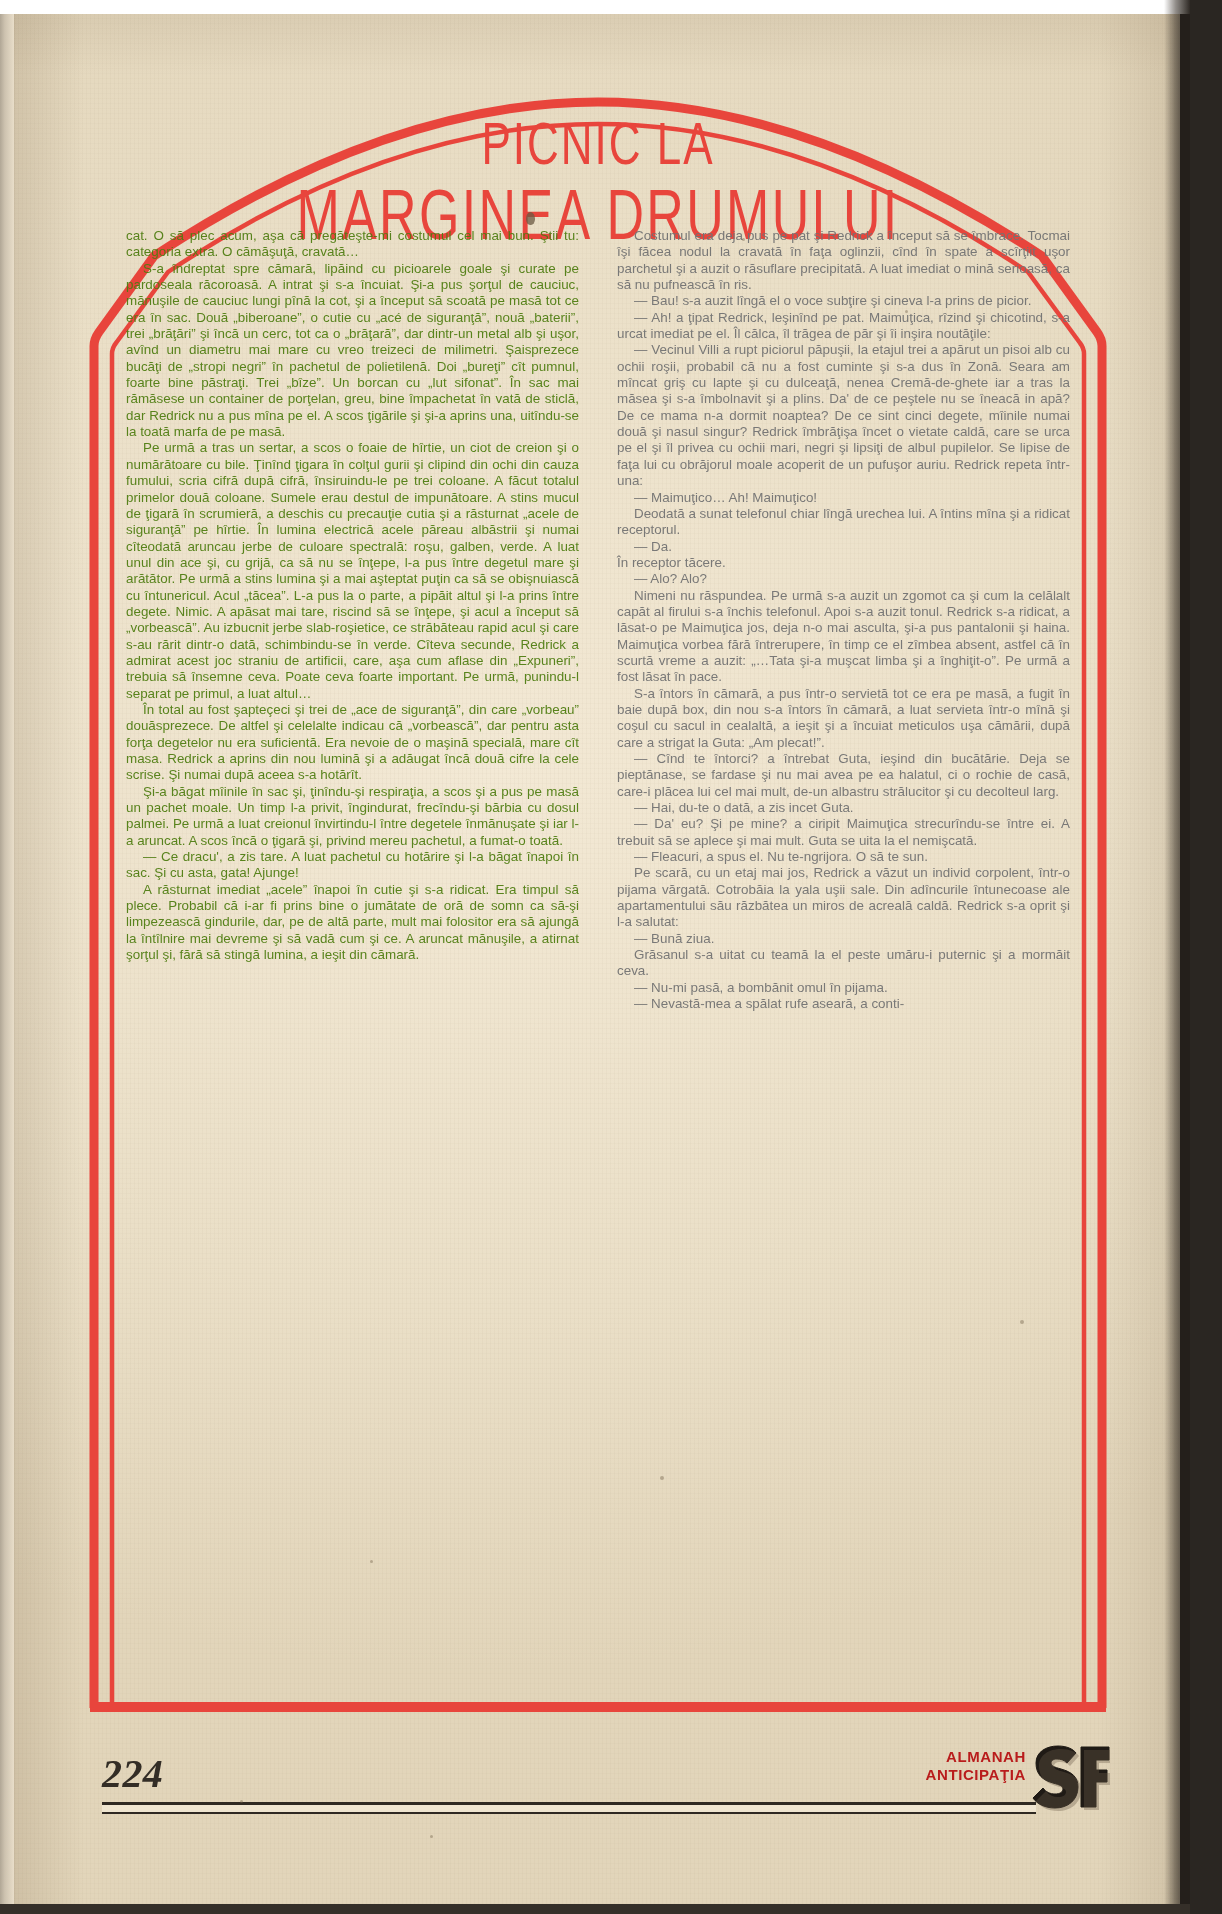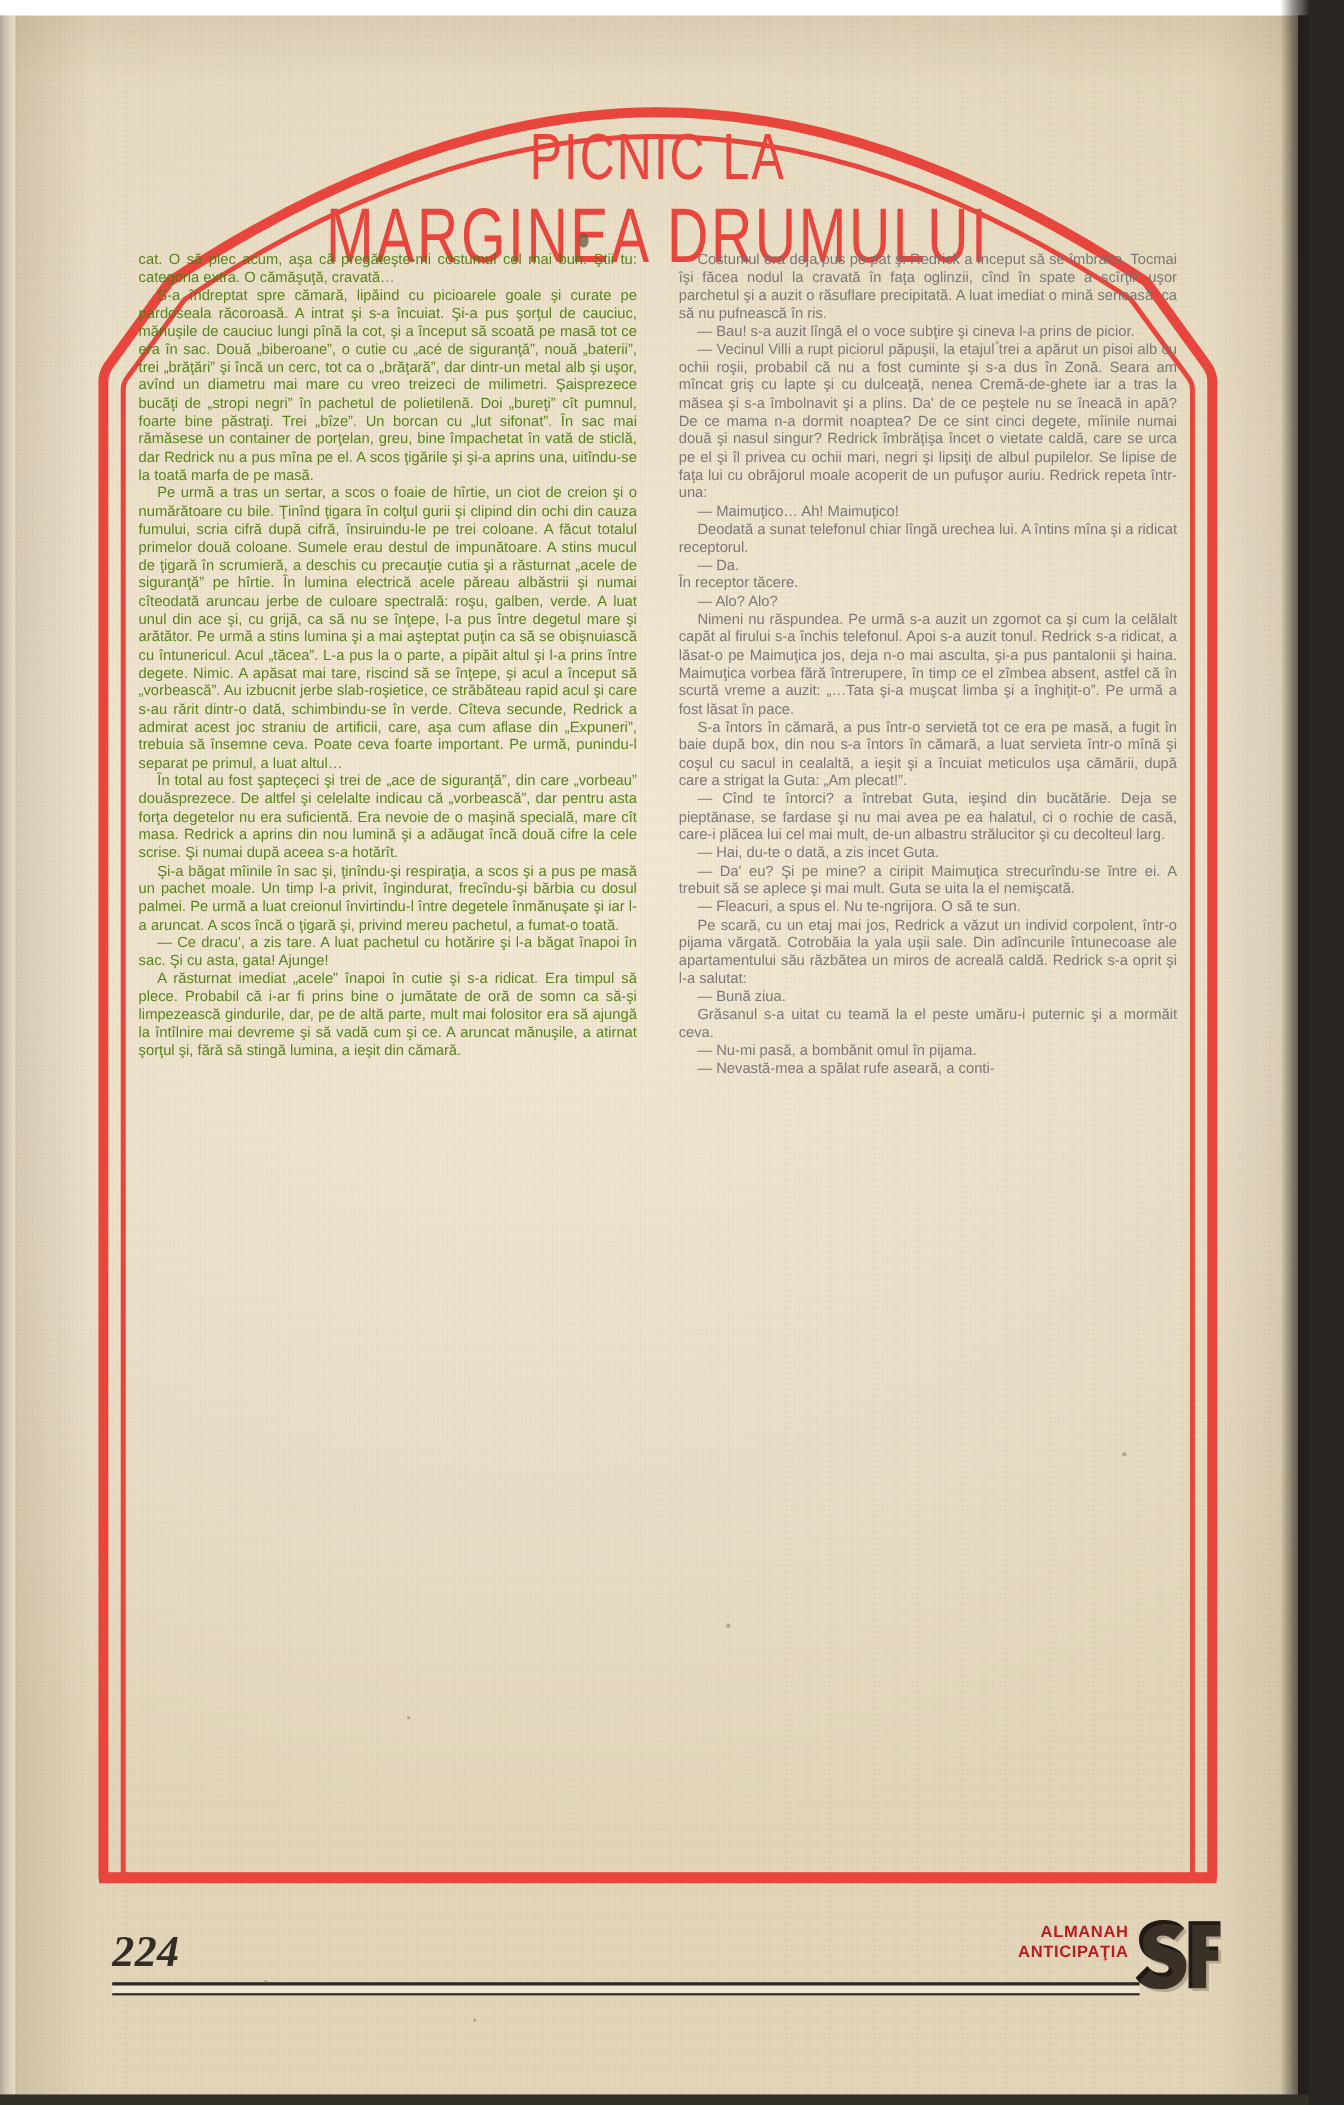--- a/index.html
+++ b/index.html
@@ -228,20 +228,21 @@
       <p>S-a îndreptat spre cămară, lipăind cu picioarele goale şi curate pe pardoseala răcoroasă. A intrat şi s-a încuiat. Şi-a pus şorţul de cauciuc, mănuşile de cauciuc lungi pînă la cot, şi a început să scoată pe masă tot ce era în sac. Două „biberoane”, o cutie cu „acé de siguranţă”, nouă „baterii”, trei „brăţări” şi încă un cerc, tot ca o „brăţară”, dar dintr-un metal alb şi uşor, avînd un diametru mai mare cu vreo treizeci de milimetri. Şaisprezece bucăţi de „stropi negri” în pachetul de polietilenă. Doi „bureţi” cît pumnul, foarte bine păstraţi. Trei „bîze”. Un borcan cu „lut sifonat”. În sac mai rămăsese un container de porţelan, greu, bine împachetat în vată de sticlă, dar Redrick nu a pus mîna pe el. A scos ţigările şi şi-a aprins una, uitîndu-se la toată marfa de pe masă.</p>
       <p>Pe urmă a tras un sertar, a scos o foaie de hîrtie, un ciot de creion şi o numărătoare cu bile. Ţinînd ţigara în colţul gurii şi clipind din ochi din cauza fumului, scria cifră după cifră, însiruindu-le pe trei coloane. A făcut totalul primelor două coloane. Sumele erau destul de impunătoare. A stins mucul de ţigară în scrumieră, a deschis cu precauţie cutia şi a răsturnat „acele de siguranţă” pe hîrtie. În lumina electrică acele păreau albăstrii şi numai cîteodată aruncau jerbe de culoare spectrală: roşu, galben, verde. A luat unul din ace şi, cu grijă, ca să nu se înţepe, l-a pus între degetul mare şi arătător. Pe urmă a stins lumina şi a mai aşteptat puţin ca să se obişnuiască cu întunericul. Acul „tăcea”. L-a pus la o parte, a pipăit altul şi l-a prins între degete. Nimic. A apăsat mai tare, riscind să se înţepe, şi acul a început să „vorbească”. Au izbucnit jerbe slab-roşietice, ce străbăteau rapid acul şi care s-au rărit dintr-o dată, schimbindu-se în verde. Cîteva secunde, Redrick a admirat acest joc straniu de artificii, care, aşa cum aflase din „Expuneri”, trebuia să însemne ceva. Poate ceva foarte important. Pe urmă, punindu-l separat pe primul, a luat altul…</p>
       <p>În total au fost şapteçeci şi trei de „ace de siguranţă”, din care „vorbeau” douăsprezece. De altfel şi celelalte indicau că „vorbească”, dar pentru asta forţa degetelor nu era suficientă. Era nevoie de o maşină specială, mare cît masa. Redrick a aprins din nou lumină şi a adăugat încă două cifre la cele scrise. Şi numai după aceea s-a hotărît.</p>
       <p>Şi-a băgat mîinile în sac şi, ţinîndu-şi respiraţia, a scos şi a pus pe masă un pachet moale. Un timp l-a privit, îngindurat, frecîndu-şi bărbia cu dosul palmei. Pe urmă a luat creionul învirtindu-l între degetele înmănuşate şi iar l-a aruncat. A scos încă o ţigară şi, privind mereu pachetul, a fumat-o toată.</p>
       <p>— Ce dracu', a zis tare. A luat pachetul cu hotărire şi l-a băgat înapoi în sac. Şi cu asta, gata! Ajunge!</p>
       <p>A răsturnat imediat „acele” înapoi în cutie şi s-a ridicat. Era timpul să plece. Probabil că i-ar fi prins bine o jumătate de oră de somn ca să-şi limpezească gindurile, dar, pe de altă parte, mult mai folositor era să ajungă la întîlnire mai devreme şi să vadă cum şi ce. A aruncat mănuşile, a atirnat şorţul şi, fără să stingă lumina, a ieşit din cămară.</p>
     </div>
     <div class="col" id="col-right">
       <p>Costumul era deja pus pe pat şi Redrick a început să se îmbrace. Tocmai îşi făcea nodul la cravată în faţa oglinzii, cînd în spate a scîrţiit uşor parchetul şi a auzit o răsuflare precipitată. A luat imediat o mină serioasă, ca să nu pufnească în ris.</p>
       <p>— Bau! s-a auzit lîngă el o voce subţire şi cineva l-a prins de picior.</p>
+      <p>— Ah! a ţipat Redrick, leşinînd pe pat. Maimuţica, rîzind şi chicotind, s-a urcat imediat pe el. Îl călca, îl trăgea de păr şi îi inşira noutăţile:</p>
       <p>— Vecinul Villi a rupt piciorul păpuşii, la etajul trei a apărut un pisoi alb cu ochii roşii, probabil că nu a fost cuminte şi s-a dus în Zonă. Seara am mîncat griş cu lapte şi cu dulceaţă, nenea Cremă-de-ghete iar a tras la măsea şi s-a îmbolnavit şi a plins. Da' de ce peştele nu se îneacă in apă? De ce mama n-a dormit noaptea? De ce sint cinci degete, mîinile numai două şi nasul singur? Redrick îmbrăţişa încet o vietate caldă, care se urca pe el şi îl privea cu ochii mari, negri şi lipsiţi de albul pupilelor. Se lipise de faţa lui cu obrăjorul moale acoperit de un pufuşor auriu. Redrick repeta într-una:</p>
       <p>— Maimuţico… Ah! Maimuţico!</p>
       <p>Deodată a sunat telefonul chiar lîngă urechea lui. A întins mîna şi a ridicat receptorul.</p>
       <p>— Da.</p>
       <p class="noindent">În receptor tăcere.</p>
       <p>— Alo? Alo?</p>
       <p>Nimeni nu răspundea. Pe urmă s-a auzit un zgomot ca şi cum la celălalt capăt al firului s-a închis telefonul. Apoi s-a auzit tonul. Redrick s-a ridicat, a lăsat-o pe Maimuţica jos, deja n-o mai asculta, şi-a pus pantalonii şi haina. Maimuţica vorbea fără întrerupere, în timp ce el zîmbea absent, astfel că în scurtă vreme a auzit: „…Tata şi-a muşcat limba şi a înghiţit-o”. Pe urmă a fost lăsat în pace.</p>
       <p>S-a întors în cămară, a pus într-o servietă tot ce era pe masă, a fugit în baie după box, din nou s-a întors în cămară, a luat servieta într-o mînă şi coşul cu sacul in cealaltă, a ieşit şi a încuiat meticulos uşa cămării, după care a strigat la Guta: „Am plecat!”.</p>
       <p>— Cînd te întorci? a întrebat Guta, ieşind din bucătărie. Deja se pieptănase, se fardase şi nu mai avea pe ea halatul, ci o rochie de casă, care-i plăcea lui cel mai mult, de-un albastru strălucitor şi cu decolteul larg.</p>
       <p>— Hai, du-te o dată, a zis incet Guta.</p>

